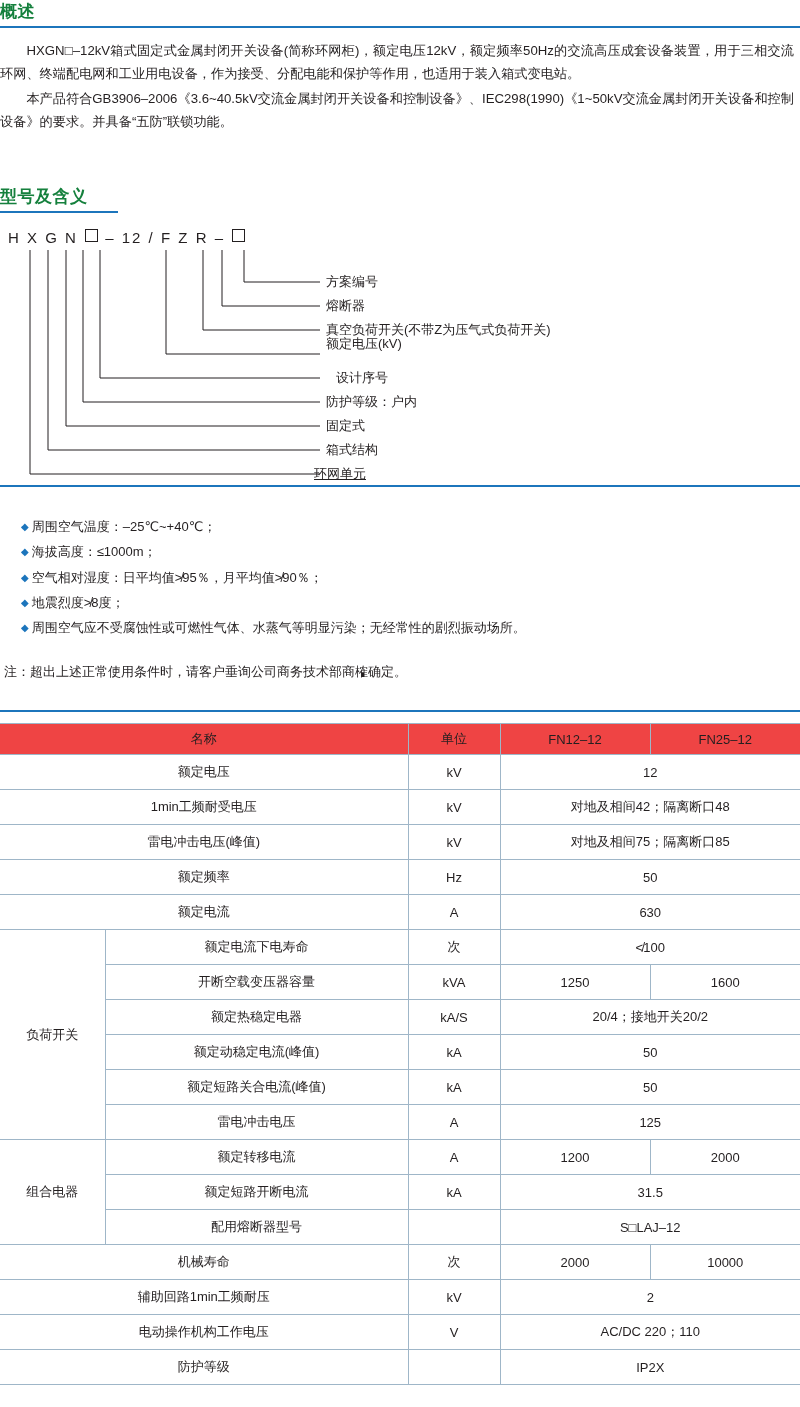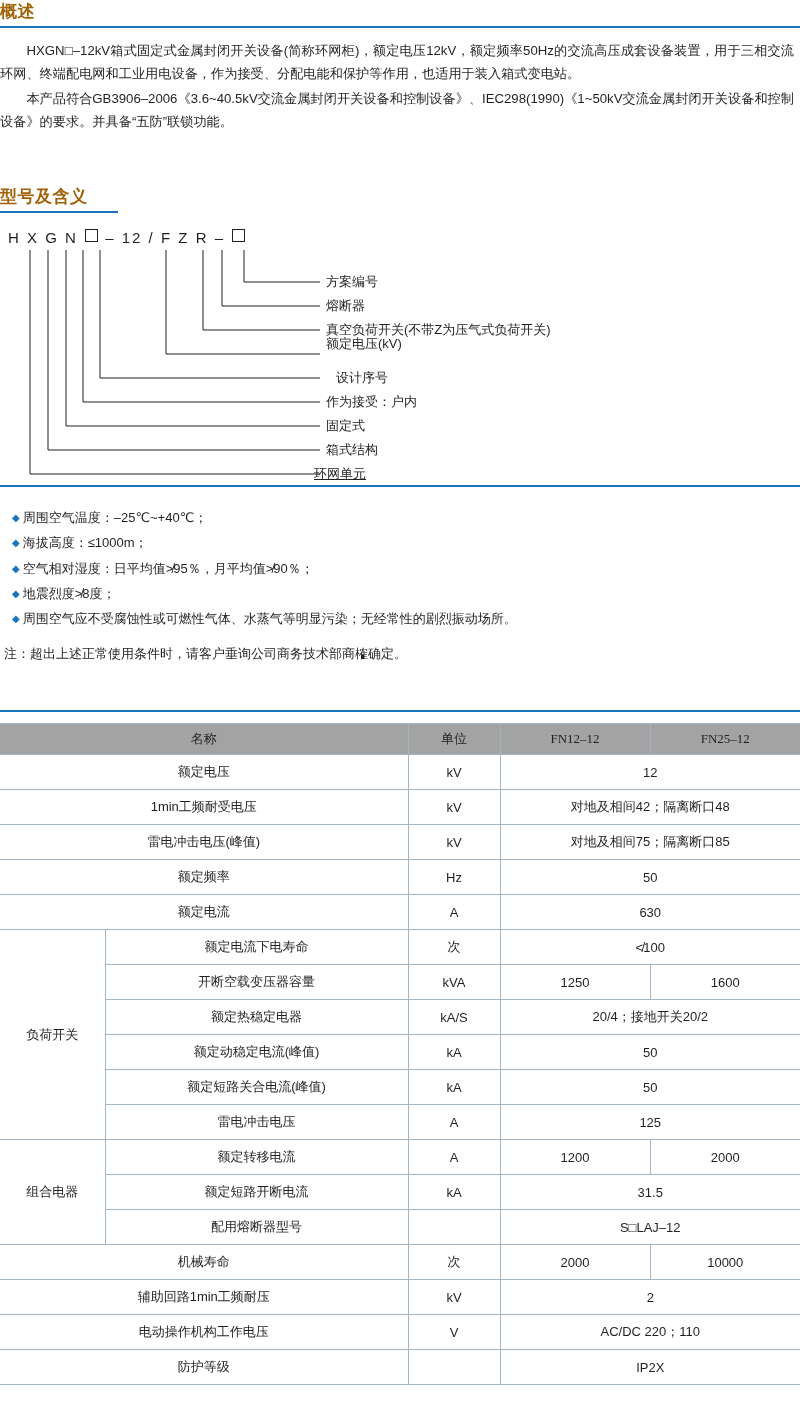--- a/index.html
+++ b/index.html
@@ -17,21 +17,21 @@
   }
   .page {
     position: relative;
     width: 800px;
     height: 1407px;
     box-sizing: border-box;
   }
 
   
   .section-head {
-    color: #a16207;
+    color: #15803d;
     font-size: 17px;
     font-weight: bold;
     letter-spacing: 0.5px;
     padding: 0 0 3px 0;
     margin: 0;
   }
   .head-rule {
     height: 2px;
     background: #1c75bc;
     width: 100%;
@@ -100,21 +100,21 @@
   
   #conditions-block {
     position: absolute;
     left: 0;
     top: 485px;
     width: 800px;
   }
   #conditions-head-rule { width: 100%; }
   .cond-list {
     list-style: none;
-    margin: 8px;
+    margin: 17px;
     padding: 10px 0 0 4px;
   }
   .cond-list li {
     font-size: 13px;
     line-height: 1.95;
     white-space: nowrap;
   }
   .diamond {
     color: #1c75bc;
     font-size: 10px;
@@ -143,24 +143,23 @@
   table.tech td, table.tech th {
     border: 1px solid #9fb6c8;
     font-size: 13px;
     font-weight: normal;
     height: 34px;
     text-align: center;
     padding: 0 2px;
     color: #231f20;
   }
   table.tech thead th {
-    background: #a3a3a3;
+    background: #ef4444;
     height: 30px;
     font-weight: normal;
-    font-family: Liberation Serif, serif;
   }
   table.tech td.group {
     width: 105px;
   }
   table.tech td.name {
     text-align: center;
   }
   table.tech .col-unit { width: 92px; }
   table.tech .col-a { width: 150px; }
   table.tech .col-b { width: 150px; }
@@ -217,21 +216,21 @@
           <path d="M66,2 L66,178 L320,178"></path>
           <path d="M48,2 L48,202 L320,202"></path>
           <path d="M30,2 L30,226 L320,226"></path>
         </g>
       </svg>
       <div class="leader-label" style="left:326px; top:27px;">方案编号</div>
       <div class="leader-label" style="left:326px; top:51px;">熔断器</div>
       <div class="leader-label" style="left:326px; top:75px;">真空负荷开关(不带Z为压气式负荷开关)</div>
       <div class="leader-label" style="left:326px; top:89px;">额定电压(kV)</div>
       <div class="leader-label" style="left:336px; top:123px;text-align:right;">设计序号</div>
-      <div class="leader-label" style="left:326px; top:147px;">作为接受：户内</div>
+      <div class="leader-label" style="left:326px; top:147px;">防护等级：户内</div>
       <div class="leader-label" style="left:326px; top:171px;">固定式</div>
       <div class="leader-label" style="left:326px; top:195px;">箱式结构</div>
       <div class="leader-label" style="left:314px; top:219px;text-decoration:underline;">环网单元</div>
     </div>
   </div>
 
   <div id="conditions-block">
     <div class="head-rule" id="conditions-head-rule"></div>
     <ul class="cond-list">
       <li><span class="diamond">◆</span><span>周围空气温度：–25℃~+40℃；</span></li>

